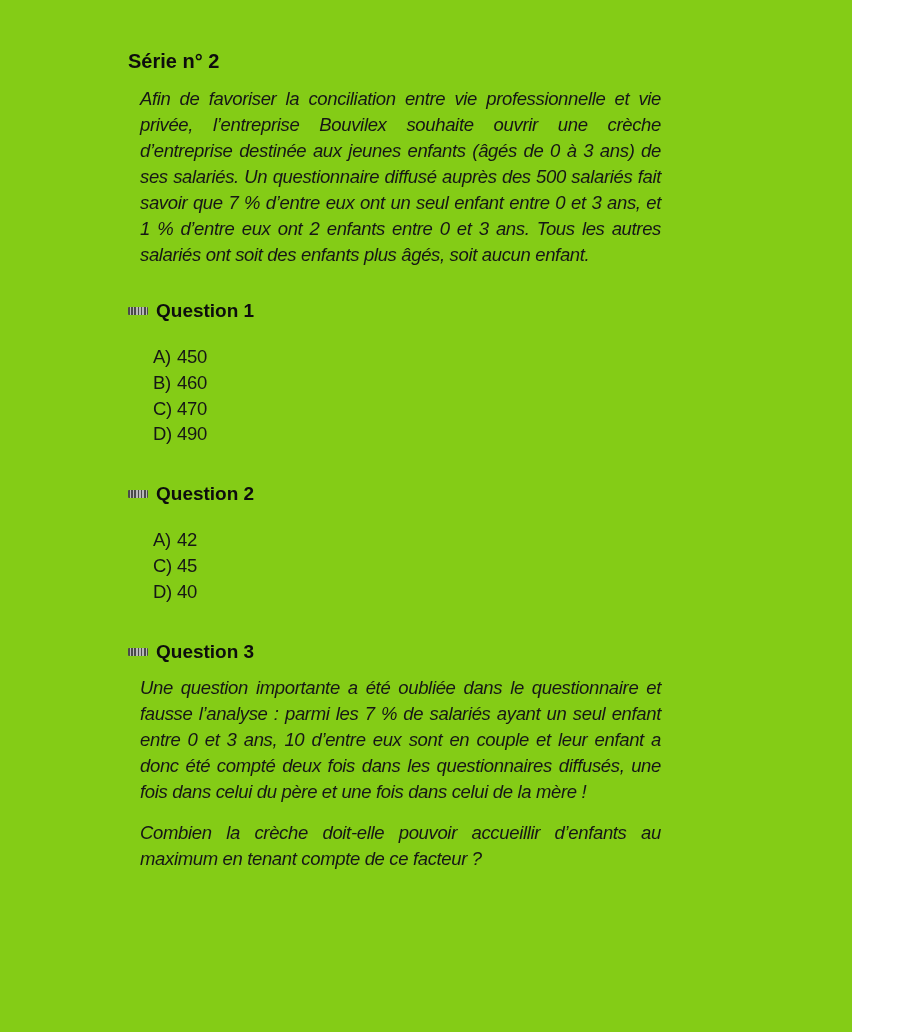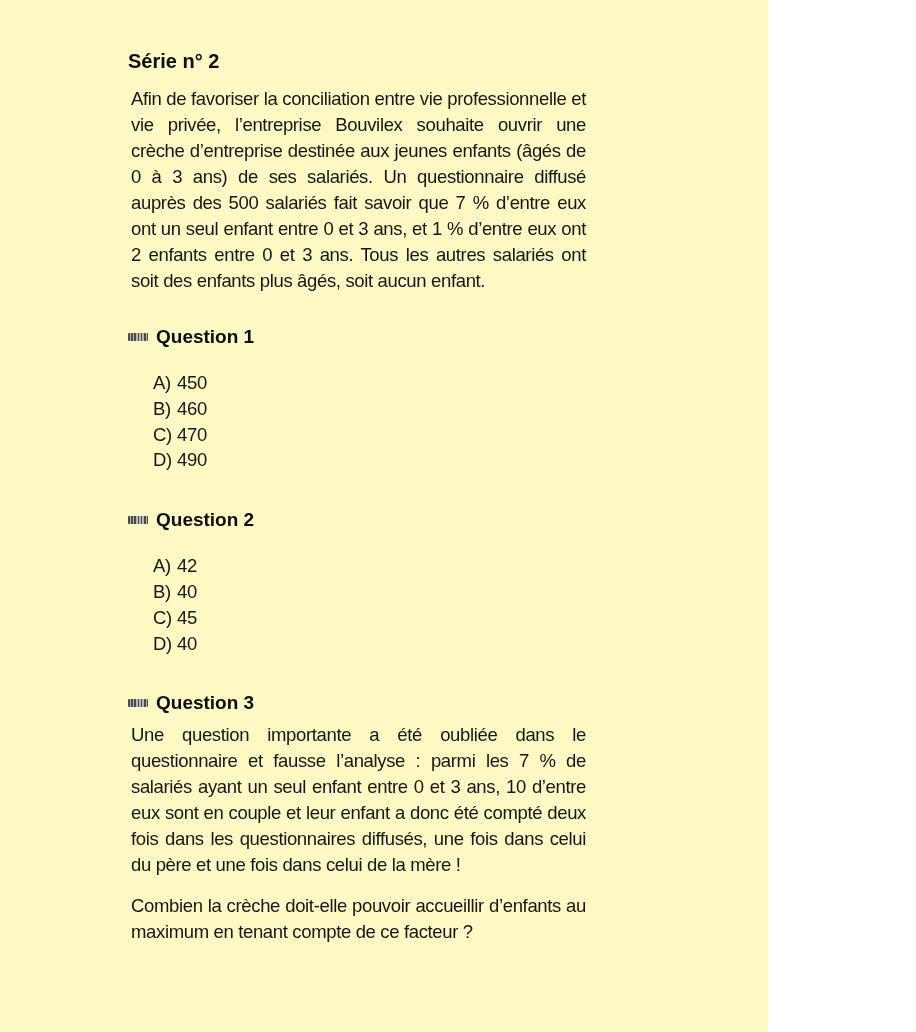--- a/index.html
+++ b/index.html
@@ -9,39 +9,40 @@
   }
   body {
     width: 916px;
     height: 1032px;
     font-family: "Liberation Sans", sans-serif;
     color: #131313;
     overflow: hidden;
   }
   .page {
     box-sizing: border-box;
-    width: 768px;
+    width: 852px;
     height: 1032px;
     padding: 50px 179px 0 128px;
-    background: #fef9c3;
+    background: #84cc16;
   }
   .series-title {
     font-size: 20px;
     font-weight: 700;
     letter-spacing: 0;
     margin: 0 0 13px 0;
     color: #0d0d0d;
   }
   .body-text {
     font-size: 18.5px;
     line-height: 26px;
     letter-spacing: -0.35px;
     text-align: justify;
-    margin: 3px;
+    margin: 12px;
     color: #161616;
+    font-style: italic;
   }
   .question-section {
     margin-top: 32px;
   }
   .question-heading {
     display: flex;
     align-items: center;
     margin: 0 0 8px 0;
   }
   .stripes-icon {
@@ -99,21 +100,20 @@
     </ul>
   </div>
 
   <div class="question-section" style="margin-top:36px;">
     <div class="question-heading">
       <span class="stripes-icon"></span>
       <span class="question-label">Question 2</span>
     </div>
     <ul class="options-list">
       <li class="option-row"><span class="option-key">A)</span><span>42</span></li>
-      <li class="option-row"><span class="option-key">B)</span><span>40</span></li>
       <li class="option-row"><span class="option-key">C)</span><span>45</span></li>
       <li class="option-row"><span class="option-key">D)</span><span>40</span></li>
     </ul>
   </div>
 
   <div class="question-section" style="margin-top:36px;">
     <div class="question-heading">
       <span class="stripes-icon"></span>
       <span class="question-label">Question 3</span>
     </div>

